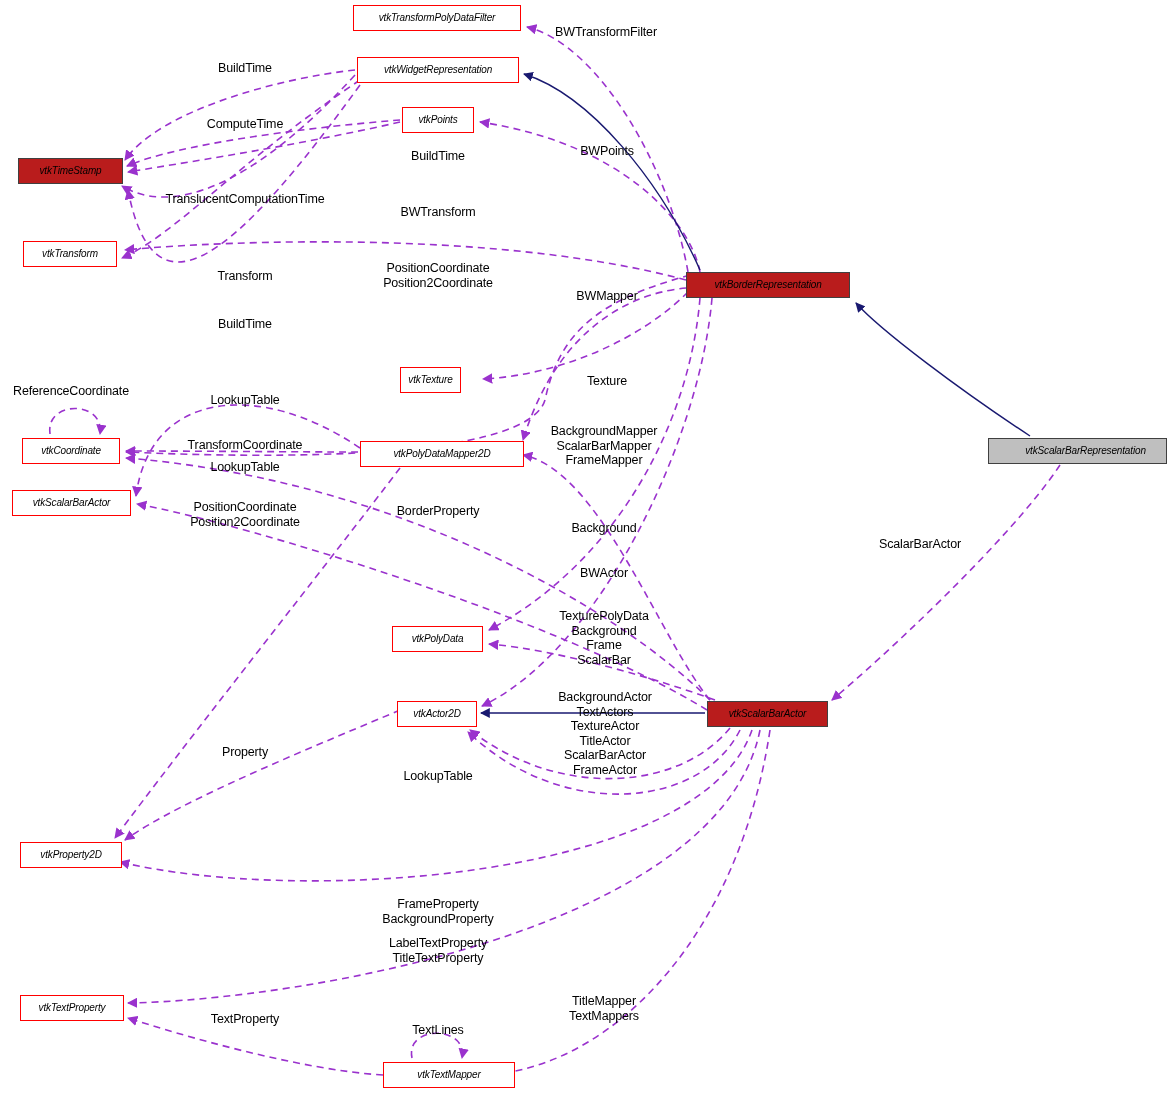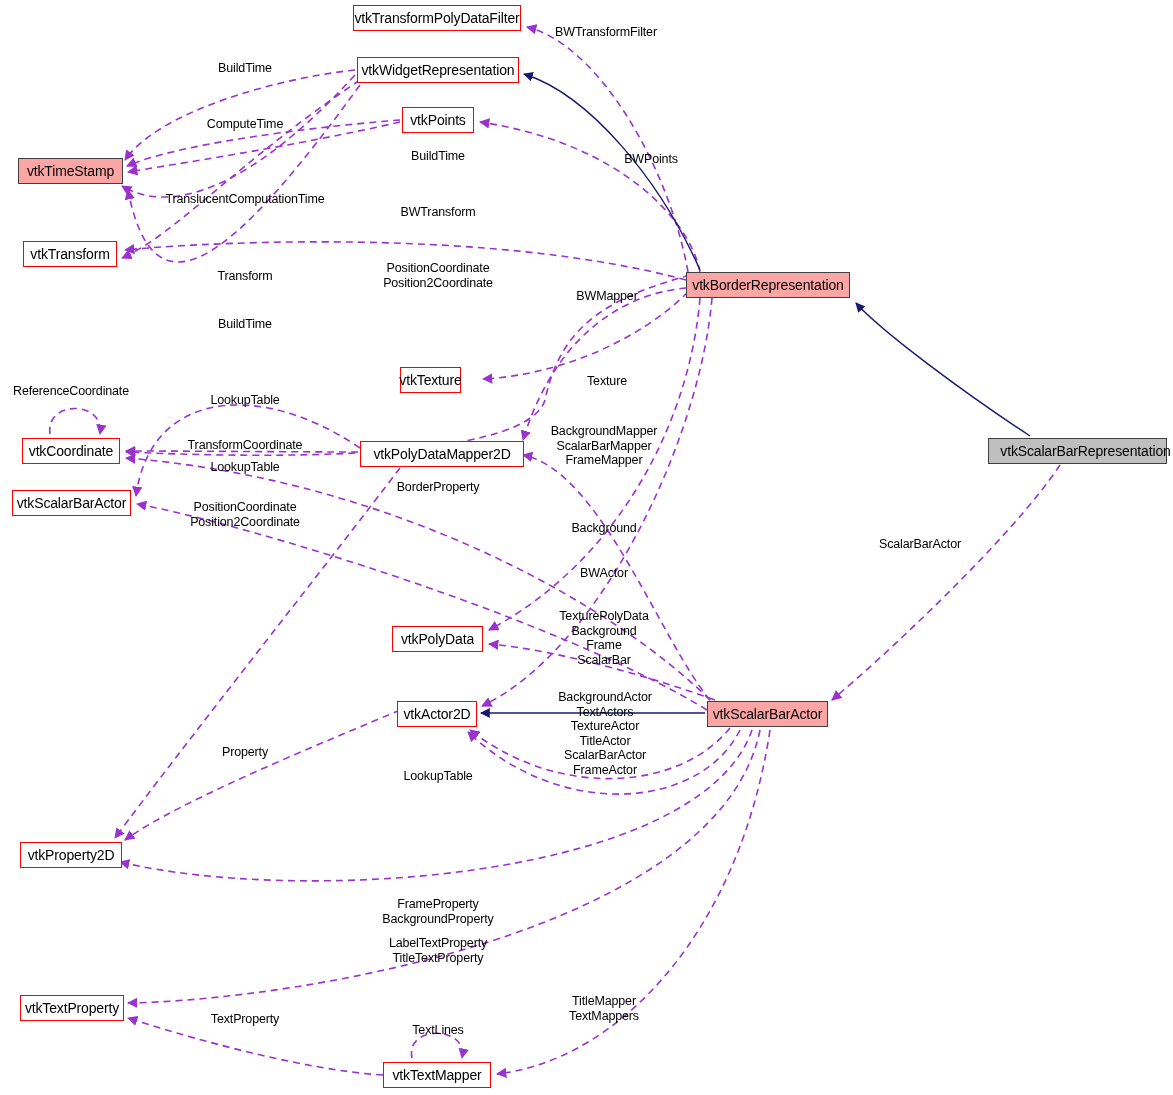--- a/index.html
+++ b/index.html
@@ -21,33 +21,34 @@
     top: 0;
     width: 1173px;
     height: 1095px;
   }
   .node {
     position: absolute;
     box-sizing: border-box;
     display: flex;
     align-items: center;
     justify-content: center;
-    font-size: 14px;
+    font-size: 10px;
     color: #000000;
     white-space: nowrap;
     line-height: 1;
     letter-spacing: -0.15px;
+    font-style: italic;
   }
   .node.ref {
     border: 1.5px solid #ff0000;
     background: #ffffff;
   }
   .node.plain {
     border: 1.5px solid #404040;
-    background: #fca5a5;
+    background: #b91c1c;
   }
   .node.focus {
     border: 1.5px solid #404040;
     background: #bfbfbf;
     padding-left: 16px;
   }
   .edge-label {
     position: absolute;
     font-size: 12.5px;
     color: #000000;
@@ -118,21 +119,21 @@
       </div>
       <div class="edge-label" style="left: 245px; top: 61px;">
         <div>BuildTime</div>
       </div>
       <div class="edge-label" style="left: 245px; top: 117px;">
         <div>ComputeTime</div>
       </div>
       <div class="edge-label" style="left: 438px; top: 149px;">
         <div>BuildTime</div>
       </div>
-      <div class="edge-label" style="left: 607px; top: 152px; margin-left: 44px;">
+      <div class="edge-label" style="left: 607px; top: 144px;">
         <div>BWPoints</div>
       </div>
       <div class="edge-label" style="left: 245px; top: 192px;">
         <div>TranslucentComputationTime</div>
       </div>
       <div class="edge-label" style="left: 438px; top: 205px;">
         <div>BWTransform</div>
       </div>
       <div class="edge-label" style="left: 245px; top: 269px;">
         <div>Transform</div>
@@ -160,21 +161,21 @@
         <div>BackgroundMapper</div>
         <div>ScalarBarMapper</div>
         <div>FrameMapper</div>
       </div>
       <div class="edge-label" style="left: 245px; top: 438px;">
         <div>TransformCoordinate</div>
       </div>
       <div class="edge-label" style="left: 245px; top: 460px;">
         <div>LookupTable</div>
       </div>
-      <div class="edge-label" style="left: 438px; top: 480px;">
+      <div class="edge-label" style="left: 438px; top: 504px;">
         <div>BorderProperty</div>
       </div>
       <div class="edge-label" style="left: 245px; top: 500px;">
         <div>PositionCoordinate</div>
         <div>Position2Coordinate</div>
       </div>
       <div class="edge-label" style="left: 604px; top: 521px;">
         <div>Background</div>
       </div>
       <div class="edge-label" style="left: 920px; top: 537px;">
@@ -264,18 +265,18 @@
       </div>
       <div class="node plain" style="left: 707px; top: 701px; width: 121px; height: 26px;">
         <span>vtkScalarBarActor</span>
       </div>
       <div class="node ref" style="left: 20px; top: 842px; width: 102px; height: 26px;">
         <span>vtkProperty2D</span>
       </div>
       <div class="node ref" style="left: 20px; top: 995px; width: 104px; height: 26px;">
         <span>vtkTextProperty</span>
       </div>
-      <div class="node ref" style="left: 383px; top: 1062px; width: 108px; height: 26px;">
+      <div class="node ref" style="left: 383px; top: 1062px; width: 132px; height: 26px;">
         <span>vtkTextMapper</span>
       </div>
     </div>
 
 </div>
 
 </body></html>

